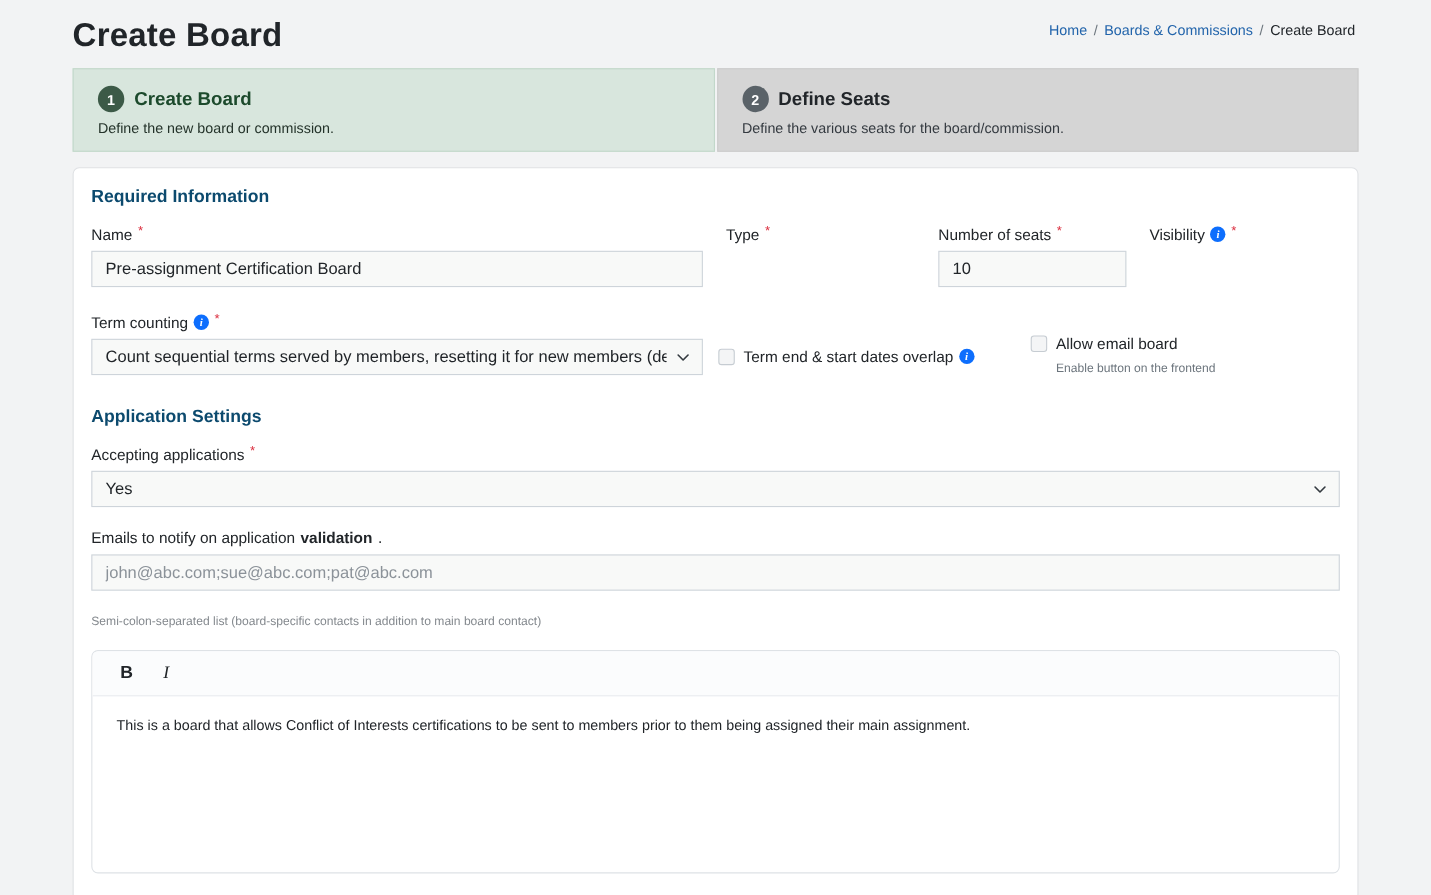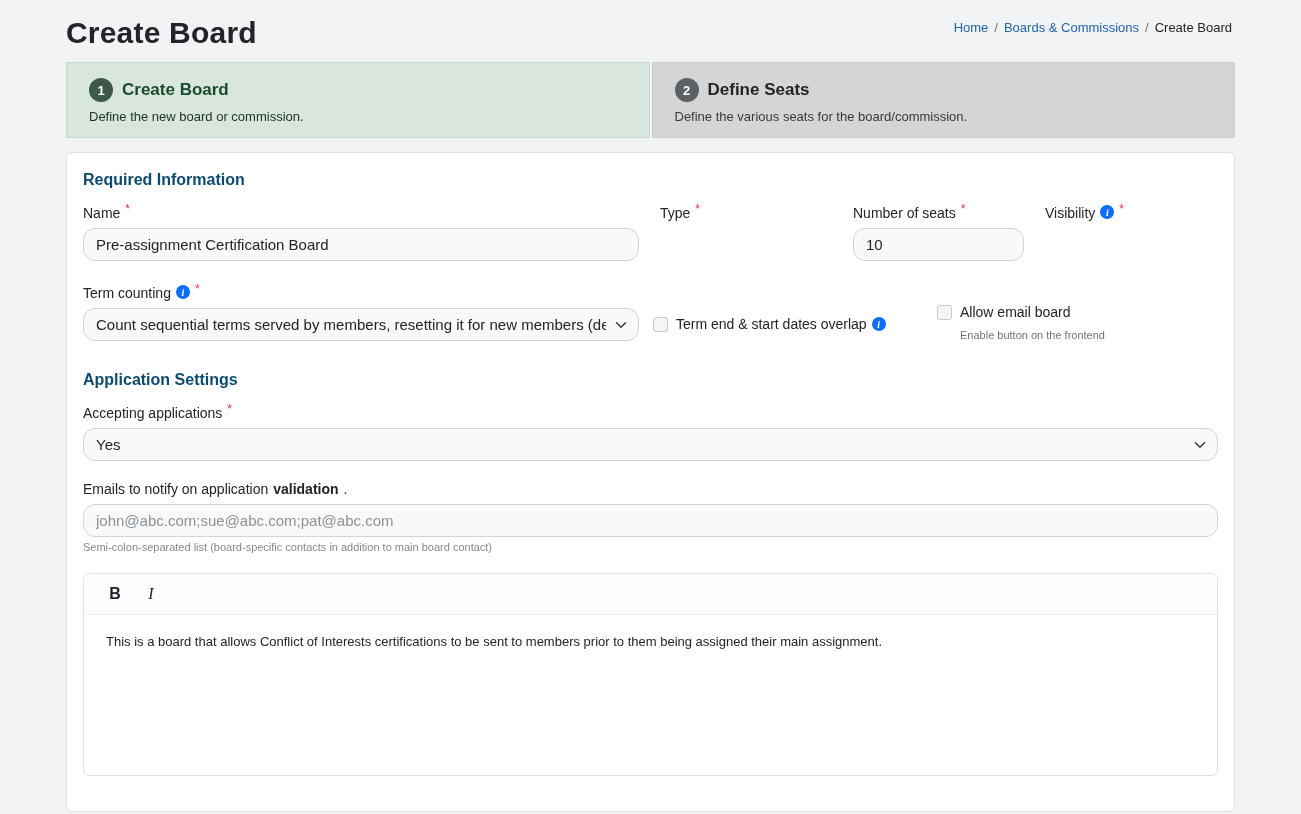--- a/index.html
+++ b/index.html
@@ -46,33 +46,33 @@
   .step-inactive .step-sub { color: #343a40; }
 
   
   .card {
     background: #ffffff; border: 1px solid #dfe1e4; border-radius: 6px;
     margin-top: 14px; padding: 18px 16px 24px 16px; min-height: 660px;
   }
   .section-heading { font-size: 16px; font-weight: 700; color: #0c4a6e; margin-bottom: 16px; }
   .section-heading.second { margin-top: 30px; }
 
-  .field-label { font-size: 14px; color: #212529; margin-bottom: 7px; display: flex; gap: 5px; }
+  .field-label { font-size: 14px; color: #212529; margin-bottom: 7px; display: flex; align-items: center; gap: 5px; }
   .req { color: #dc3545; font-size: 12px; position: relative; top: -3px; }
   .info-icon {
     display: inline-flex; align-items: center; justify-content: center;
     width: 14px; height: 14px; border-radius: 50%;
     background: #0d6efd; color: #ffffff;
     font-size: 10px; font-style: italic; font-weight: 700;
     font-family: "Liberation Serif", serif; flex: 0 0 auto;
   }
 
   .text-input, .select {
     width: 100%; height: 33px;
-    background: #f8f9f8; border: 1px solid #ced4da; border-radius: 12px;
+    background: #f8f9f8; border: 1px solid #ced4da; border-radius: 0;
     font-size: 15px; color: #212529; font-family: "Liberation Sans", sans-serif;
     padding: 0 12px; display: flex; align-items: center;
   }
   input.text-input { outline: none; }
   input.text-input::placeholder { color: #8b9299; opacity: 1; }
   .select { cursor: pointer; position: relative; padding-right: 32px; }
   .select-value {
     white-space: nowrap; overflow: hidden; display: block; max-width: 100%;
   }
   .chevron { position: absolute; right: 11px; top: 50%; transform: translateY(-50%); display: inline-flex; }
@@ -94,21 +94,21 @@
   .checkbox-cell.with-help .cb-line { padding-bottom: 0; }
   .cb-help { font-size: 11px; color: #6c757d; margin-top: 9px; padding-left: 23px; }
   input[type="checkbox"] {
     appearance: none; -webkit-appearance: none;
     width: 15px; height: 15px; border: 1px solid #c6ccd2; border-radius: 3px;
     background: #f4f5f6; cursor: pointer; flex: 0 0 auto;
   }
   .cb-label { font-size: 14px; color: #212529; display: flex; align-items: center; gap: 5px; cursor: pointer; }
 
   .block-field { margin-bottom: 20px; }
-  .field-help { font-size: 11px; color: #84898e; margin-top: 4px; }
+  .field-help { font-size: 11px; color: #84898e; margin-top: 22px; }
 
   
   .editor { border: 1px solid #dee2e6; border-radius: 6px; overflow: hidden; margin-top: 2px; }
   .editor-toolbar {
     background: #fbfcfd; border-bottom: 1px solid #e9ecef;
     padding: 6px 16px; display: flex; align-items: center; gap: 6px; height: 41px;
   }
   .tb-btn {
     background: transparent; border: none; cursor: pointer;
     width: 30px; height: 28px; border-radius: 4px;

